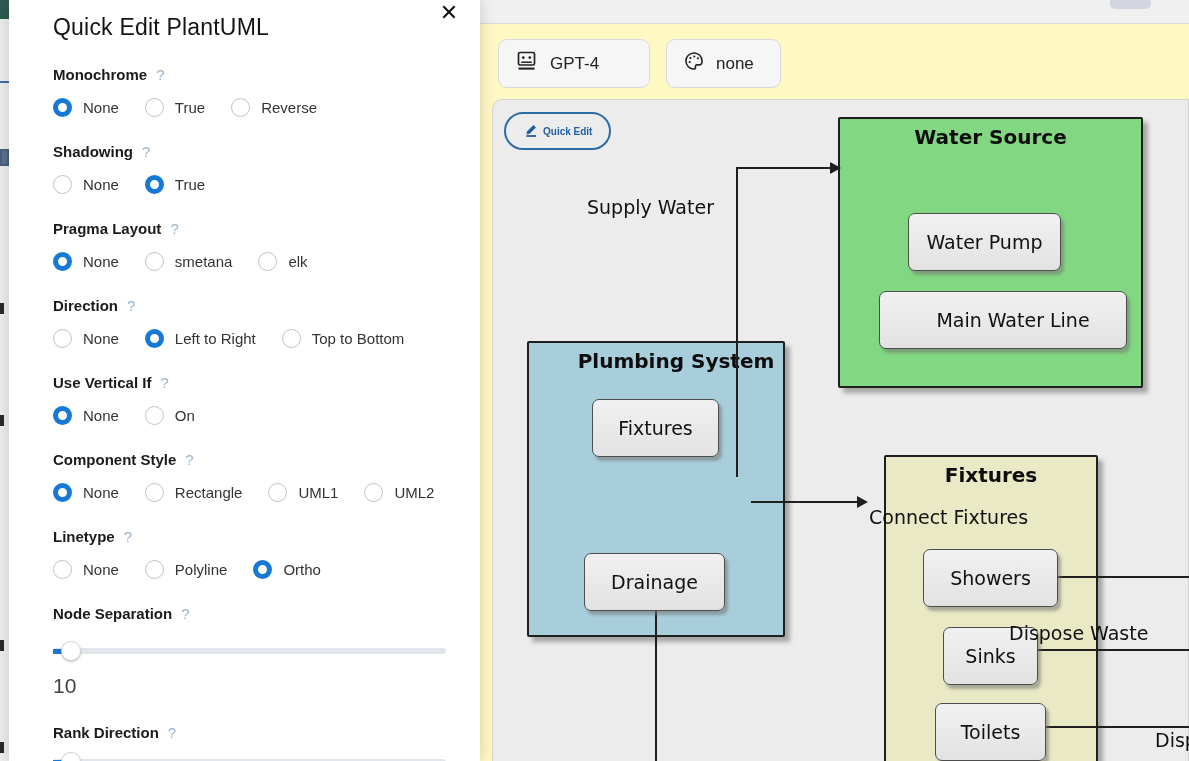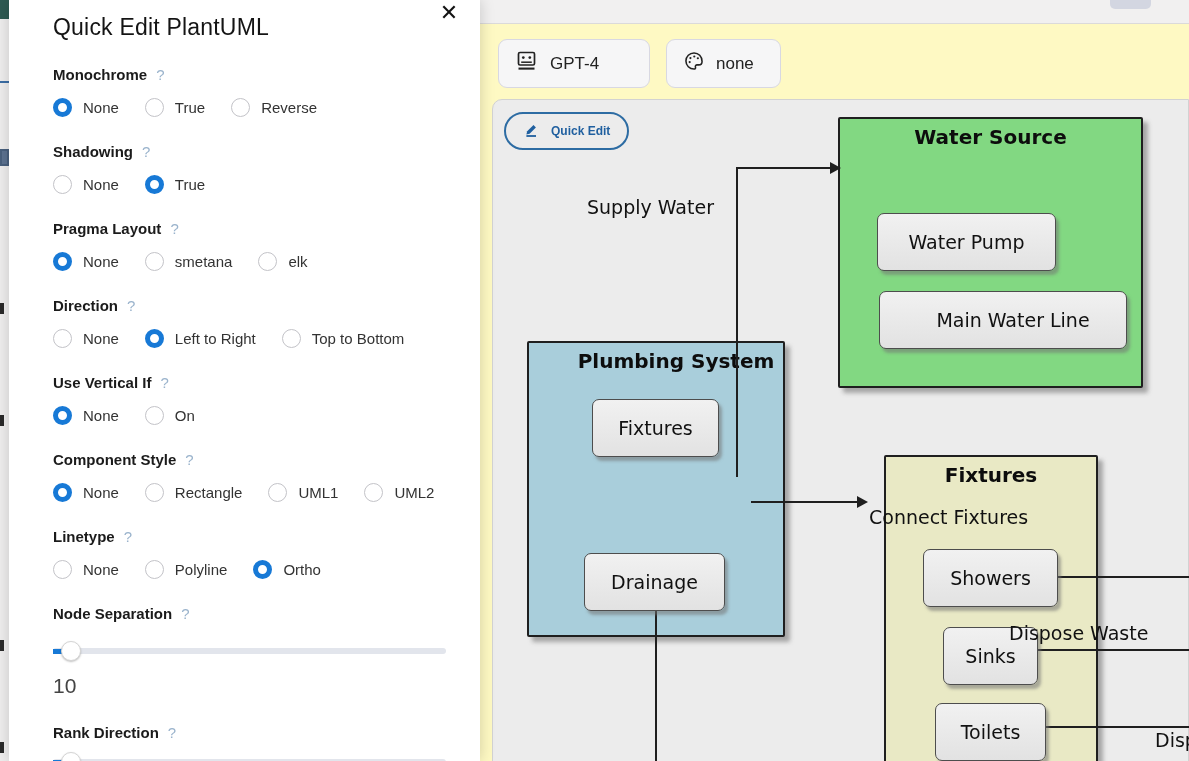--- a/index.html
+++ b/index.html
@@ -30,23 +30,23 @@
   #btn-model { left:18px; width:152px; }
   #btn-theme { left:186px; width:115px; }
 
   .canvas-panel {
     position:absolute; left:12px; top:99px; width:697px; height:670px;
     background:#ececec; border:1px solid #d2d2d2; border-radius:10px 0 0 0;
   }
 
   .quick-edit-btn {
     position:absolute; left:24px; top:112px; height:38px; padding:8px 17px;
-    display:flex; align-items:center; gap:12px; z-index:6;
+    display:flex; align-items:center; gap:4px; z-index:6;
     background:transparent; border:2.5px solid #2d6ca3; border-radius:19px;
-    color:#1f5f9f; font-size:12px; font-weight:600; cursor:pointer;
+    color:#1f5f9f; font-size:10px; font-weight:600; cursor:pointer;
   }
 
   
   .dg { position:absolute; z-index:2; font-family:"DejaVu Sans", sans-serif; }
   .group {
     border:2px solid #1f1f1f; border-radius:2px;
     box-shadow:5px 5px 4px rgba(110,110,110,0.55);
   }
   .group-title { text-align:center; font-weight:bold; font-size:20px; color:#0d0d0d; padding-top:6px; }
   #g-water  { left:358px; top:117px; width:305px; height:271px; background:#82d882; }
@@ -58,21 +58,21 @@
     position:absolute; z-index:3; width:0; height:0;
     border-left:11px solid #1f1f1f; border-top:6.5px solid transparent; border-bottom:6.5px solid transparent;
   }
 
   .node {
     position:absolute; z-index:4; display:flex; align-items:center; justify-content:center;
     background:linear-gradient(#f1f1f1,#e2e2e2); border:1.5px solid #4d4d4d; border-radius:7px;
     box-shadow:3px 4px 3px rgba(115,115,115,0.55);
     font-family:"DejaVu Sans", sans-serif; font-size:19px; color:#111;
   }
-  #n-pump   { left:397px; top:213px; width:179px; height:58px; }
+  #n-pump   { left:428px; top:213px; width:153px; height:58px; }
   #n-mainwl { left:399px; top:291px; width:248px; height:58px;padding-left:20px; }
   #n-fixt   { left:112px; top:399px; width:127px; height:58px; }
   #n-wsup   { left:79px;  top:476px; width:192px; height:58px; }
   #n-drain  { left:104px; top:553px; width:141px; height:58px; }
   #n-show   { left:443px; top:549px; width:135px; height:58px; }
   #n-sink   { left:463px; top:627px; width:95px;  height:58px; }
   #n-toil   { left:455px; top:703px; width:111px; height:58px; }
 
   .edge-label { position:absolute; z-index:5; font-family:"DejaVu Sans", sans-serif; font-size:19px; color:#111; white-space:nowrap; }
   #lbl-supply  { left:107px; top:196px; }

